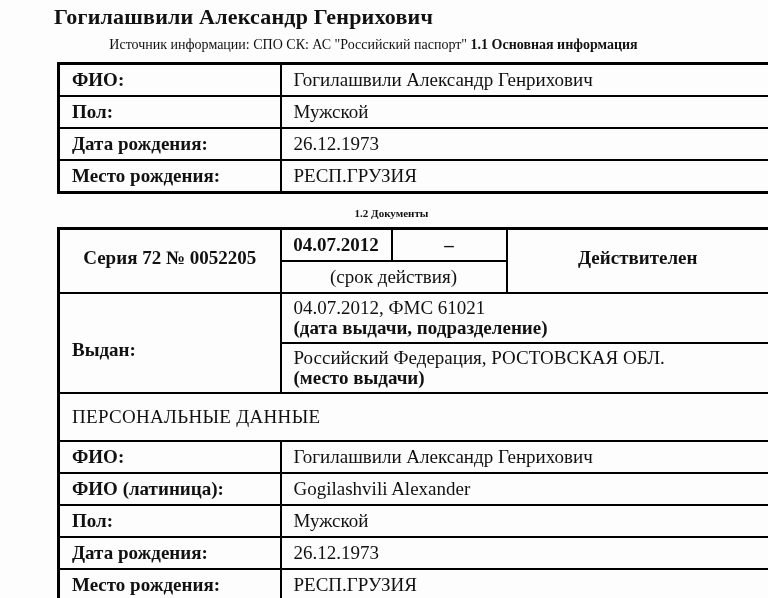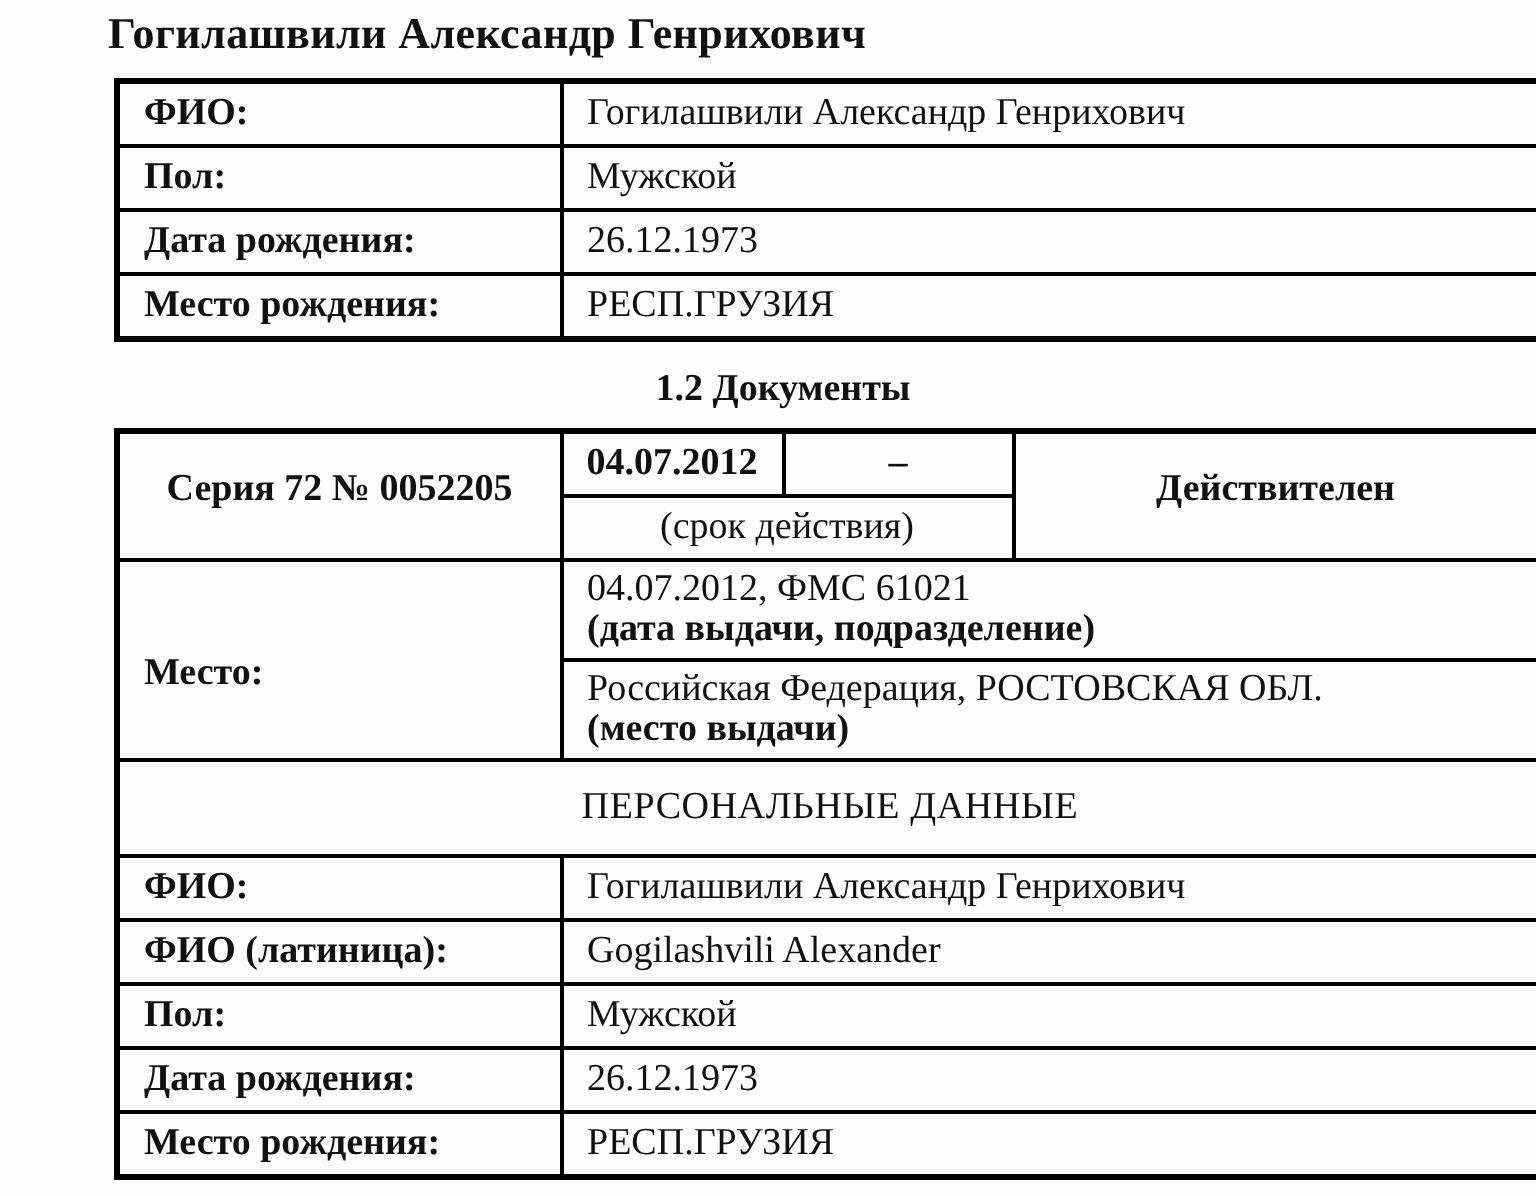--- a/index.html
+++ b/index.html
@@ -42,50 +42,50 @@
   }
   td.label { font-weight: bold; }
 
   .info-table { margin-top: 9px; }
   .info-table td { height: 32px; }
 
   .section-heading {
     width: 711px;
     margin-left: 36px;
     text-align: center;
-    font-size: 19px;
+    font-size: 11px;
     font-weight: bold;
   }
   .h-12   { margin-top: 13px; }
   .h-121  { margin-top: 11px; }
 
   .passport-table { margin-top: 8px; }
 
   .cell-center { text-align: center; padding-left: 6px; padding-right: 6px; }
   .cell-top    { vertical-align: top; padding-top: 17px; }
   .bold        { font-weight: bold; }
   .row-h32 td  { height: 31px; }
   .row-h30 td  { height: 21px; }
   .two-line    { line-height: 20px; }
   .two-line td { height: 45px; vertical-align: middle; }
   .caption     { font-weight: bold; }
   .personal-heading td {
     height: 48px;
-    text-align: center;
     font-weight: normal;
     letter-spacing: 0.3px;
   }
 </style>
 </head>
 <body>
 
 <div class="page">
 
   <h1 class="doc-title">Гогилашвили Александр Генрихович</h1>
 
+  <p class="source-line"><span>Источник информации: СПО СК: АС "Российский паспорт" </span><span class="bold-part">1.1 Основная информация</span></p>
 
   <table class="info-table">
     <colgroup>
         <col style="width:222px">
         <col style="width:489px">
       </colgroup>
     <tbody>
       <tr>
         <td class="label">ФИО:</td>
         <td>Гогилашвили Александр Генрихович</td>
@@ -118,29 +118,29 @@
       <tr class="row-h32">
         <td class="bold cell-center cell-top" rowspan="2">Серия 72 № 0052205</td>
         <td class="bold cell-center">04.07.2012</td>
         <td class="bold cell-center">–</td>
         <td class="bold cell-center cell-top" rowspan="2">Действителен</td>
       </tr>
       <tr class="row-h30">
         <td class="cell-center" colspan="2">(срок действия)</td>
       </tr>
       <tr class="two-line">
-        <td class="label cell-top" rowspan="2">Место:</td>
+        <td class="label cell-top" rowspan="2">Выдан:</td>
         <td colspan="3">
           <div>04.07.2012, ФМС 61021</div>
           <div class="caption">(дата выдачи, подразделение)</div>
         </td>
       </tr>
       <tr class="two-line">
         <td colspan="3">
-          <div>Российская Федерация, РОСТОВСКАЯ ОБЛ.</div>
+          <div>Российский Федерация, РОСТОВСКАЯ ОБЛ.</div>
           <div class="caption">(место выдачи)</div>
         </td>
       </tr>
       <tr class="personal-heading">
         <td colspan="4">ПЕРСОНАЛЬНЫЕ ДАННЫЕ</td>
       </tr>
       <tr class="row-h32">
         <td class="label">ФИО:</td>
         <td colspan="3">Гогилашвили Александр Генрихович</td>
       </tr>

